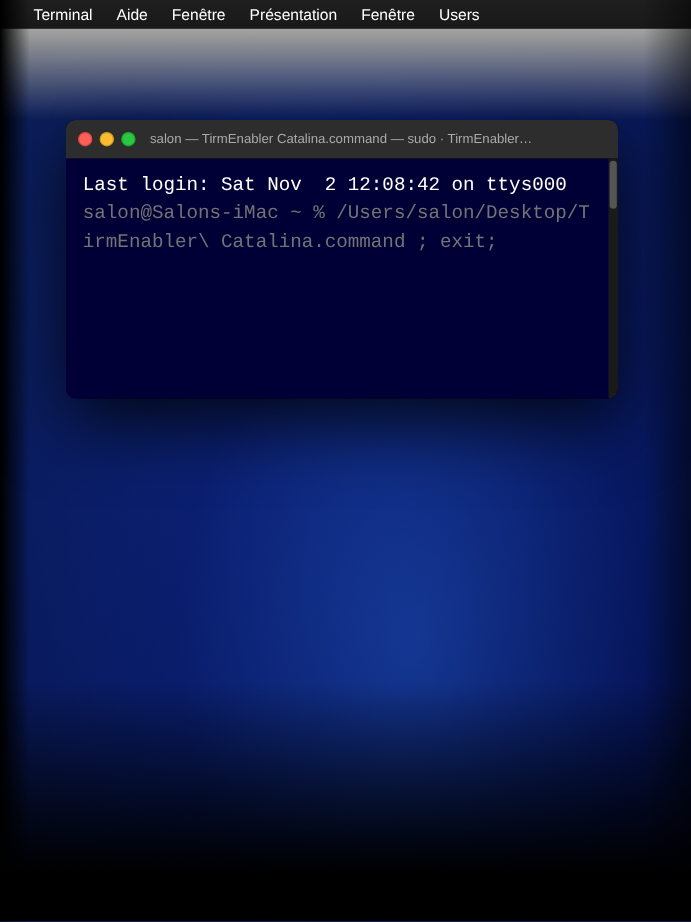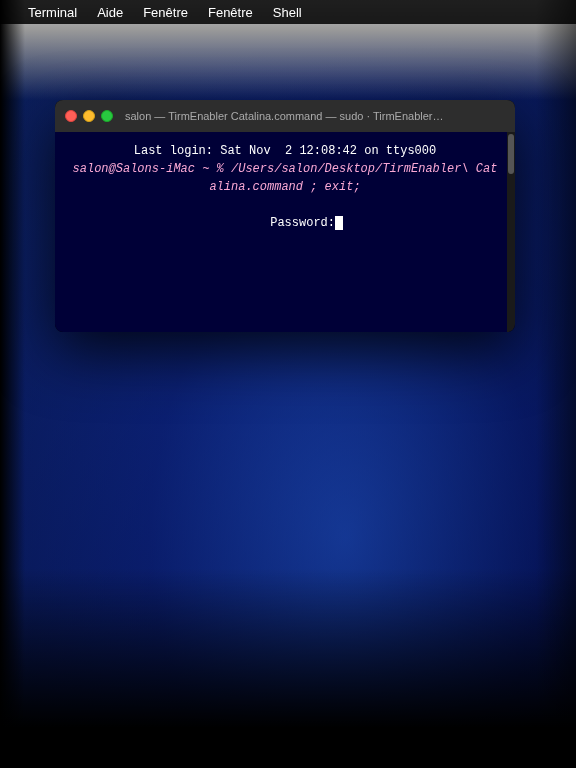--- a/index.html
+++ b/index.html
@@ -112,33 +112,31 @@
       text-align: center;
     }
 
     
     .terminal-body {
       background: rgba(0, 0, 60, 0.92);
       padding: 10px 14px 20px 14px;
       min-height: 200px;
       color: #fff;
       font-family: 'Menlo', 'Courier New', monospace;
-      font-size: 12px;
+      font-size: 16px;
       line-height: 1.5;
-      text-align: center;
     }
 
     .terminal-line {
       white-space: pre-wrap;
       word-break: break-all;
     }
 
     .terminal-line.cyan {
-      color: #f9a8d4;
-      font-style: italic;
+      color: #737373;
     }
 
     .terminal-line.white {
       color: #ffffff;
     }
 
     .cursor-block {
       display: inline-block;
       width: 8px;
       height: 14px;
@@ -222,42 +220,40 @@
 <div class="desktop-bg"></div>
 
 <div class="edge-top"></div>
 
 <div class="menubar">
   <span class="apple-menu"></span>
   <div class="menu-items">
     <span class="menu-item">Terminal</span>
     <span class="menu-item">Aide</span>
     <span class="menu-item">Fenêtre</span>
+    <span class="menu-item">Présentation</span>
     <span class="menu-item">Fenêtre</span>
-    <span class="menu-item">Shell</span>
+    <span class="menu-item">Users</span>
   </div>
 </div>
 
 <div class="terminal-window">
 
   <div class="terminal-titlebar">
     <span class="traffic-light tl-red"></span>
     <span class="traffic-light tl-yellow"></span>
     <span class="traffic-light tl-green"></span>
     <span class="terminal-title">salon — TirmEnabler Catalina.command — sudo · TirmEnabler Catalina.comman...</span>
   </div>
 
   <div class="scroll-indicator">
     <div class="scroll-thumb"></div>
   </div>
 
   <div class="terminal-body">
     <div class="terminal-line white">Last login: Sat Nov  2 12:08:42 on ttys000</div>
     <div class="terminal-line cyan">salon@Salons-iMac ~ % /Users/salon/Desktop/TirmEnabler\ Catalina.command ; exit;</div>
-    <div class="terminal-line white">
-      <span>Password:</span><span class="cursor-block"></span>
-    </div>
   </div>
 </div>
 
 <div class="edge-left"></div>
 <div class="edge-right"></div>
 <div class="screen-bottom"></div>
 
 </body></html>

